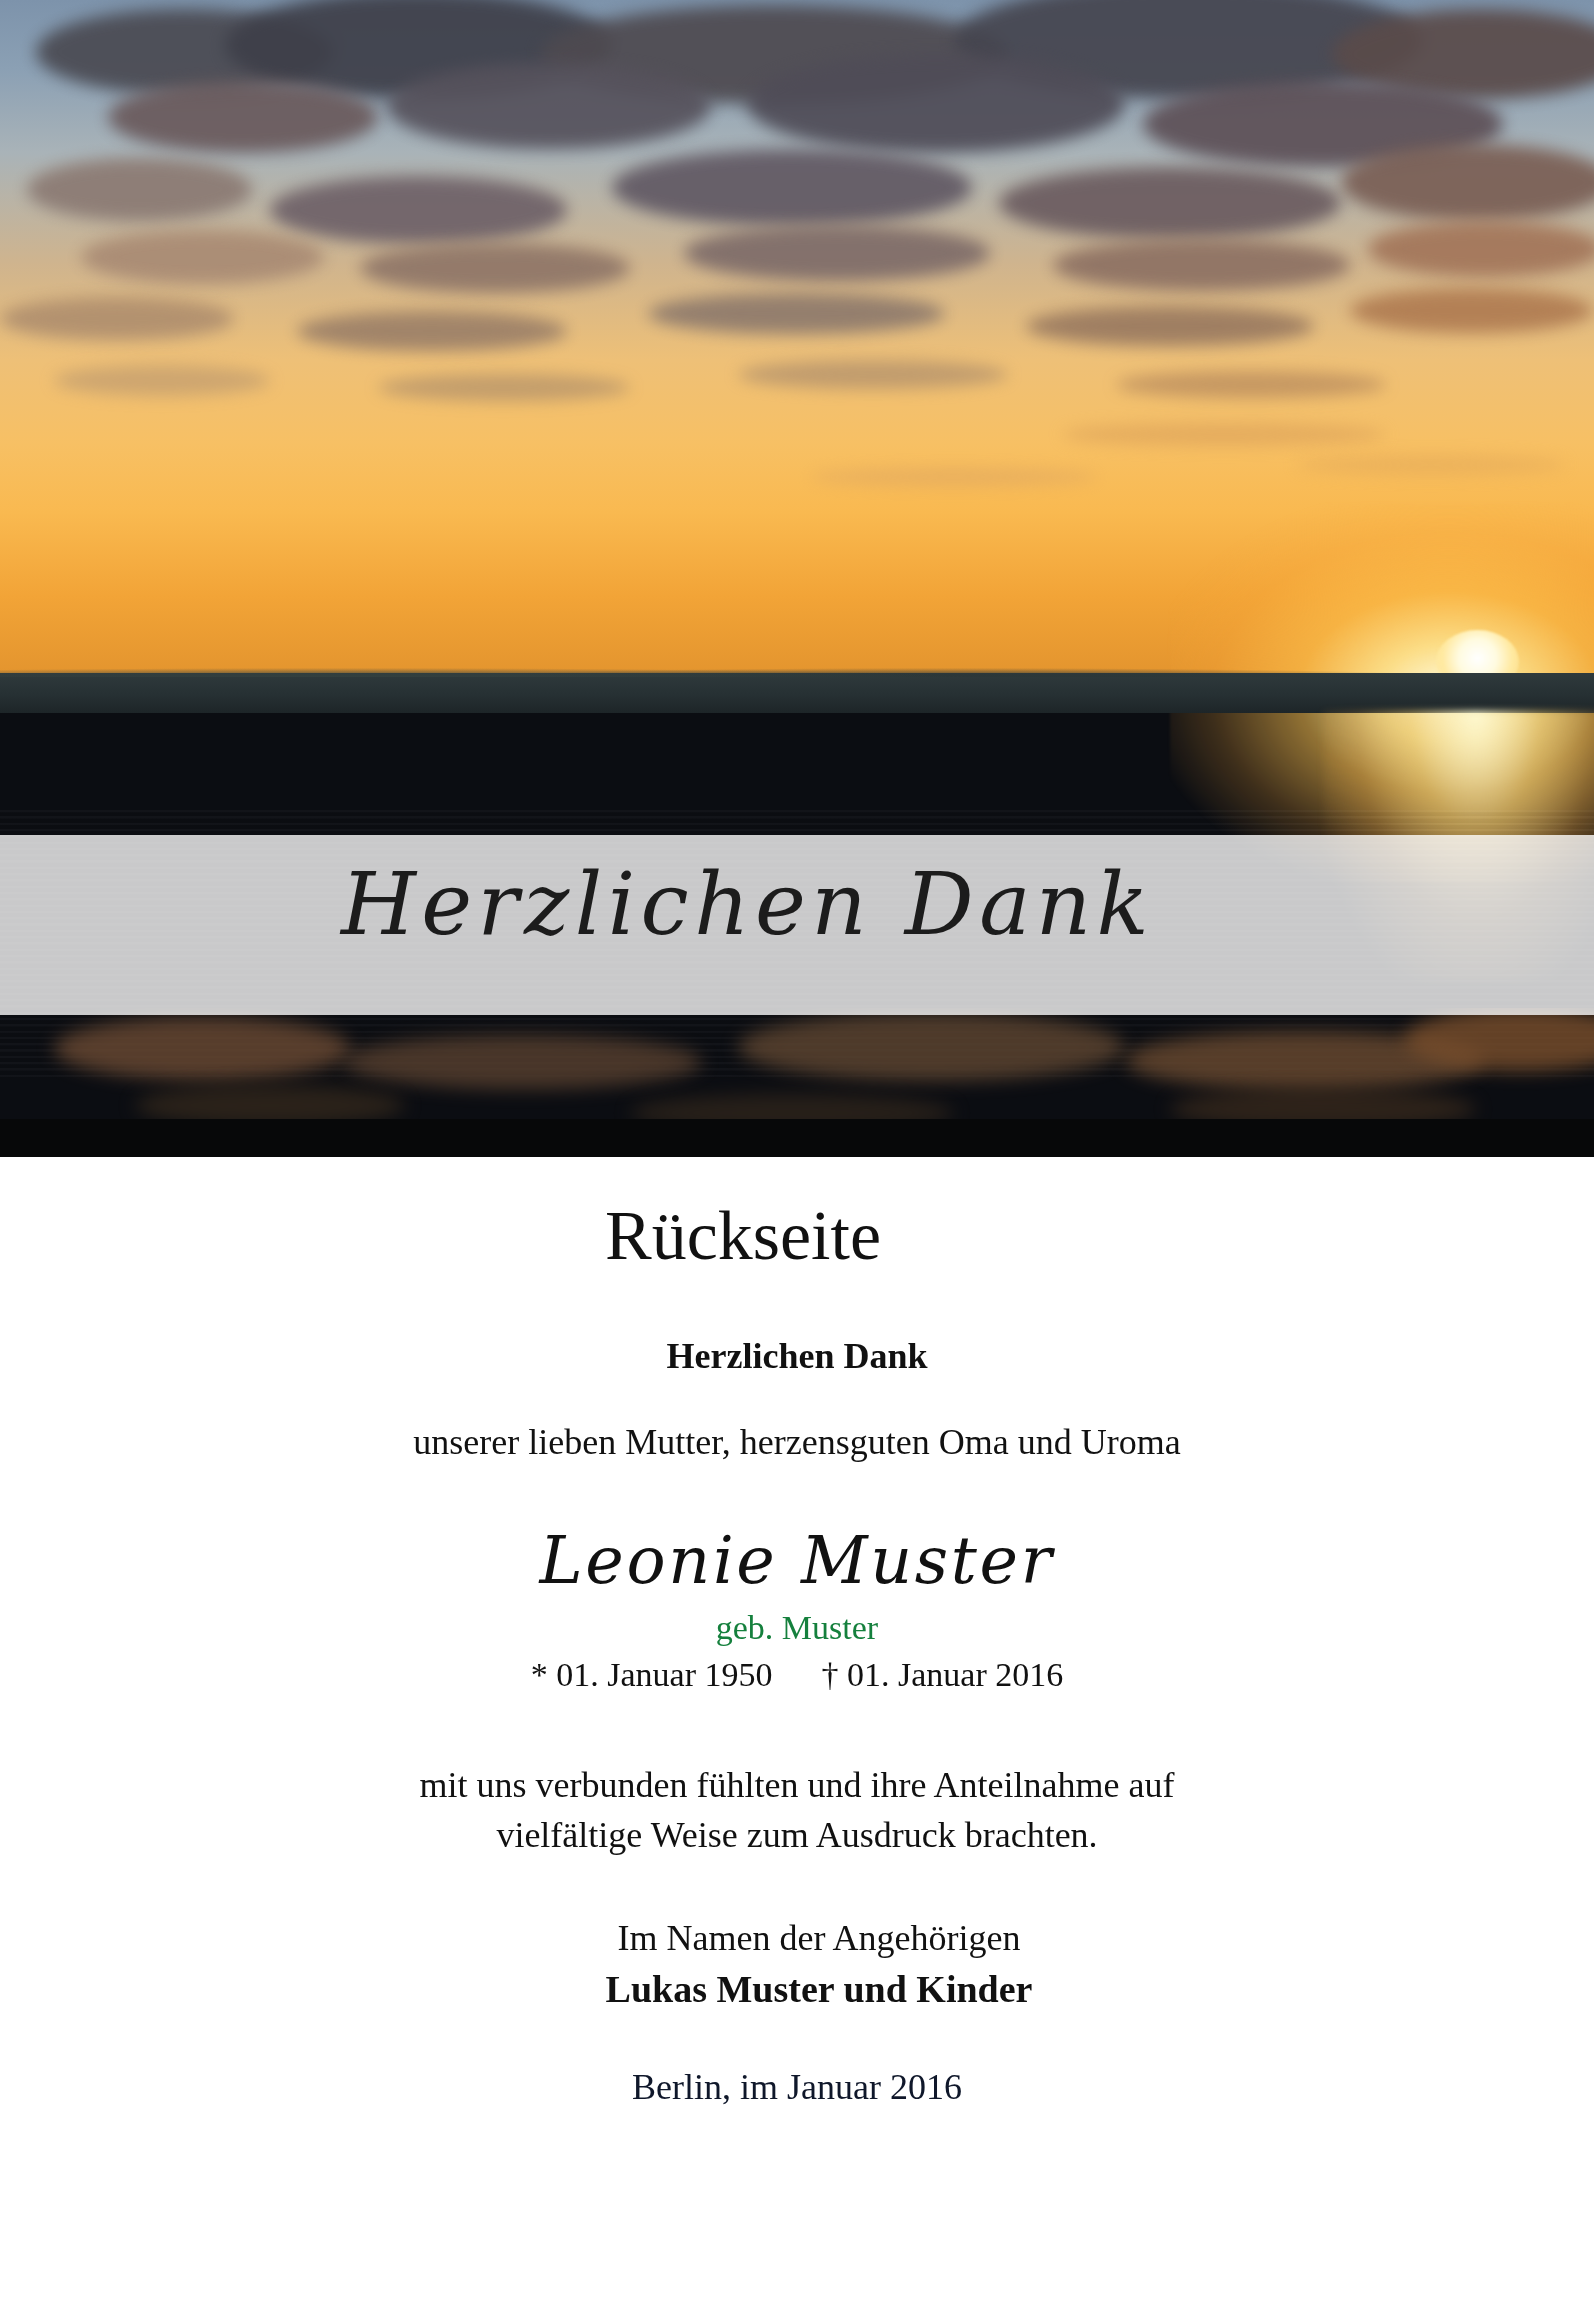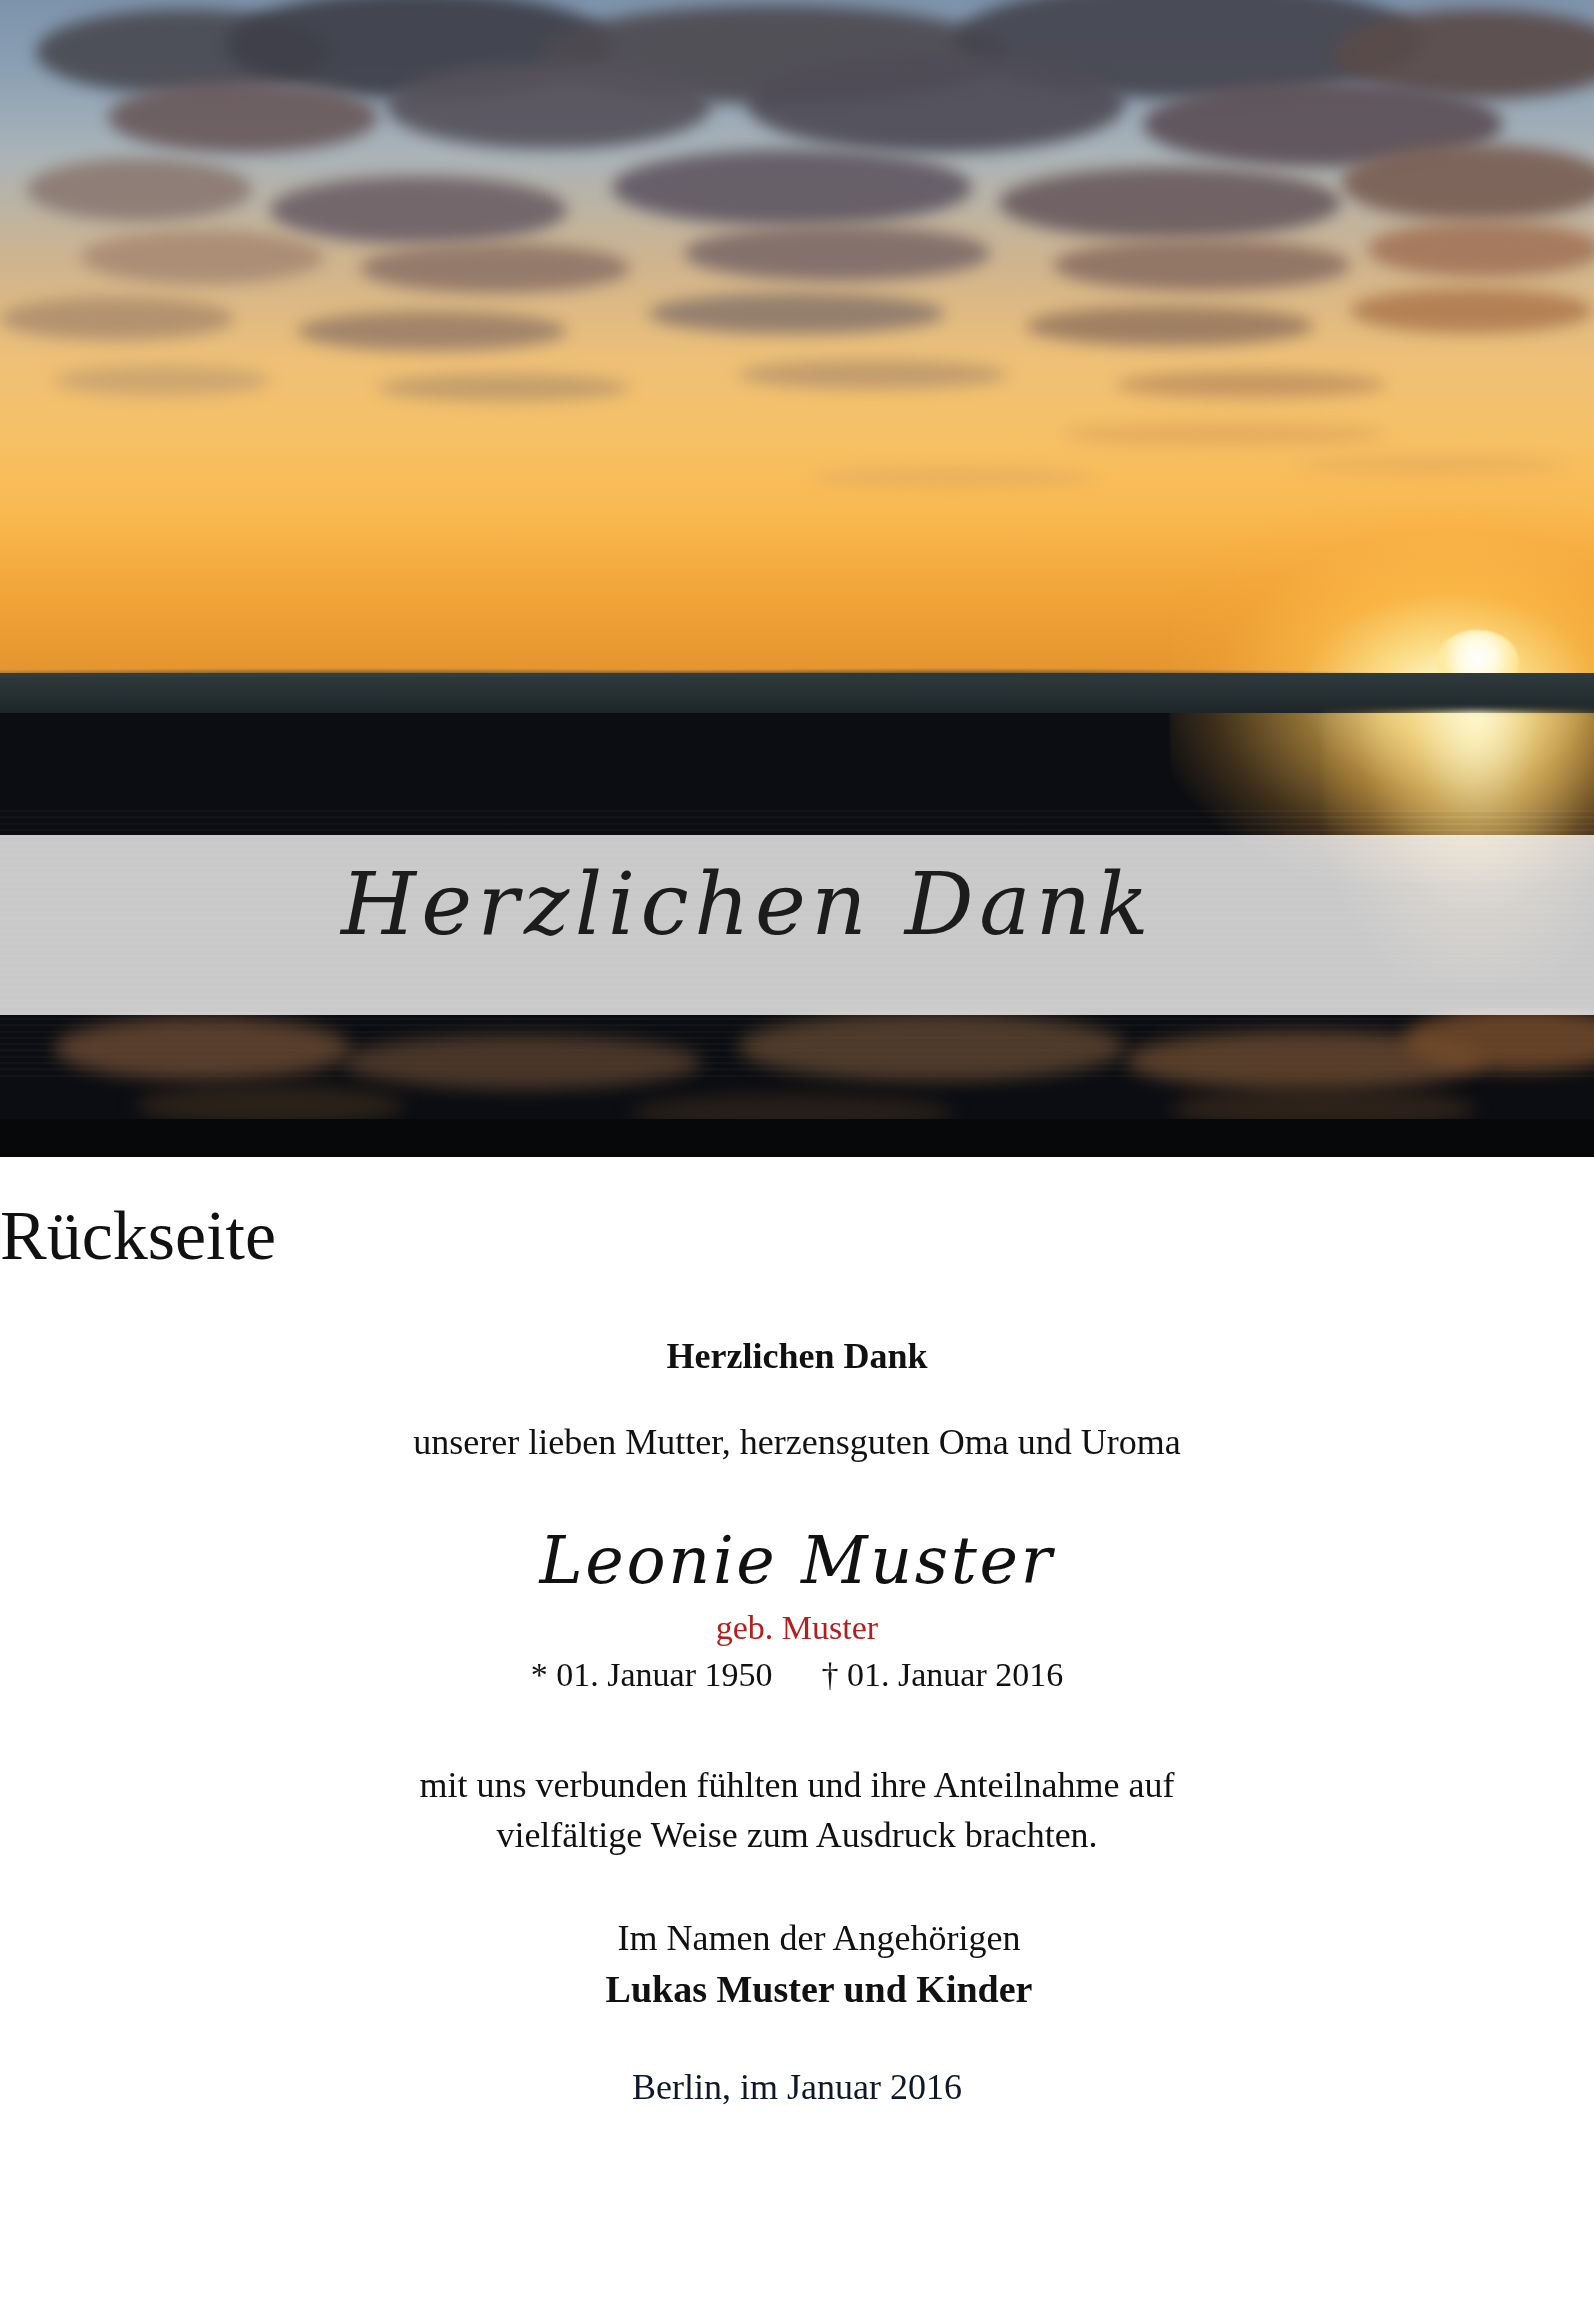--- a/index.html
+++ b/index.html
@@ -204,21 +204,21 @@
 
   
   .content {
     position: relative;
     width: 1594px;
     padding-top: 40px;
     text-align: center;
   }
   .rueckseite {
     font-size: 70px;
-    text-align: left;
+    text-align: center;
     padding-right: 108px;
     line-height: 1.1;
     color: #111111;
     font-weight: 400;
   }
   .thanks-head {
     margin-top: 61px;
     font-size: 36px;
     font-weight: bold;
     color: #111111;
@@ -234,21 +234,21 @@
     font-family: "DejaVu Serif", "Liberation Serif", serif;
     font-style: italic;
     font-size: 65px;
     letter-spacing: 2.7px;
     color: #111111;
     line-height: 1.15;
   }
   .born {
     margin-top: 10.8px;
     font-size: 34px;
-    color: #b91c1c;
+    color: #15803d;
   }
   .dates {
     margin-top: 9px;
     font-size: 34px;
     color: #111111;
   }
   .dates .sep { display: inline-block; width: 32px; }
   .para2 {
     margin-top: 67px;
     font-size: 36px;

